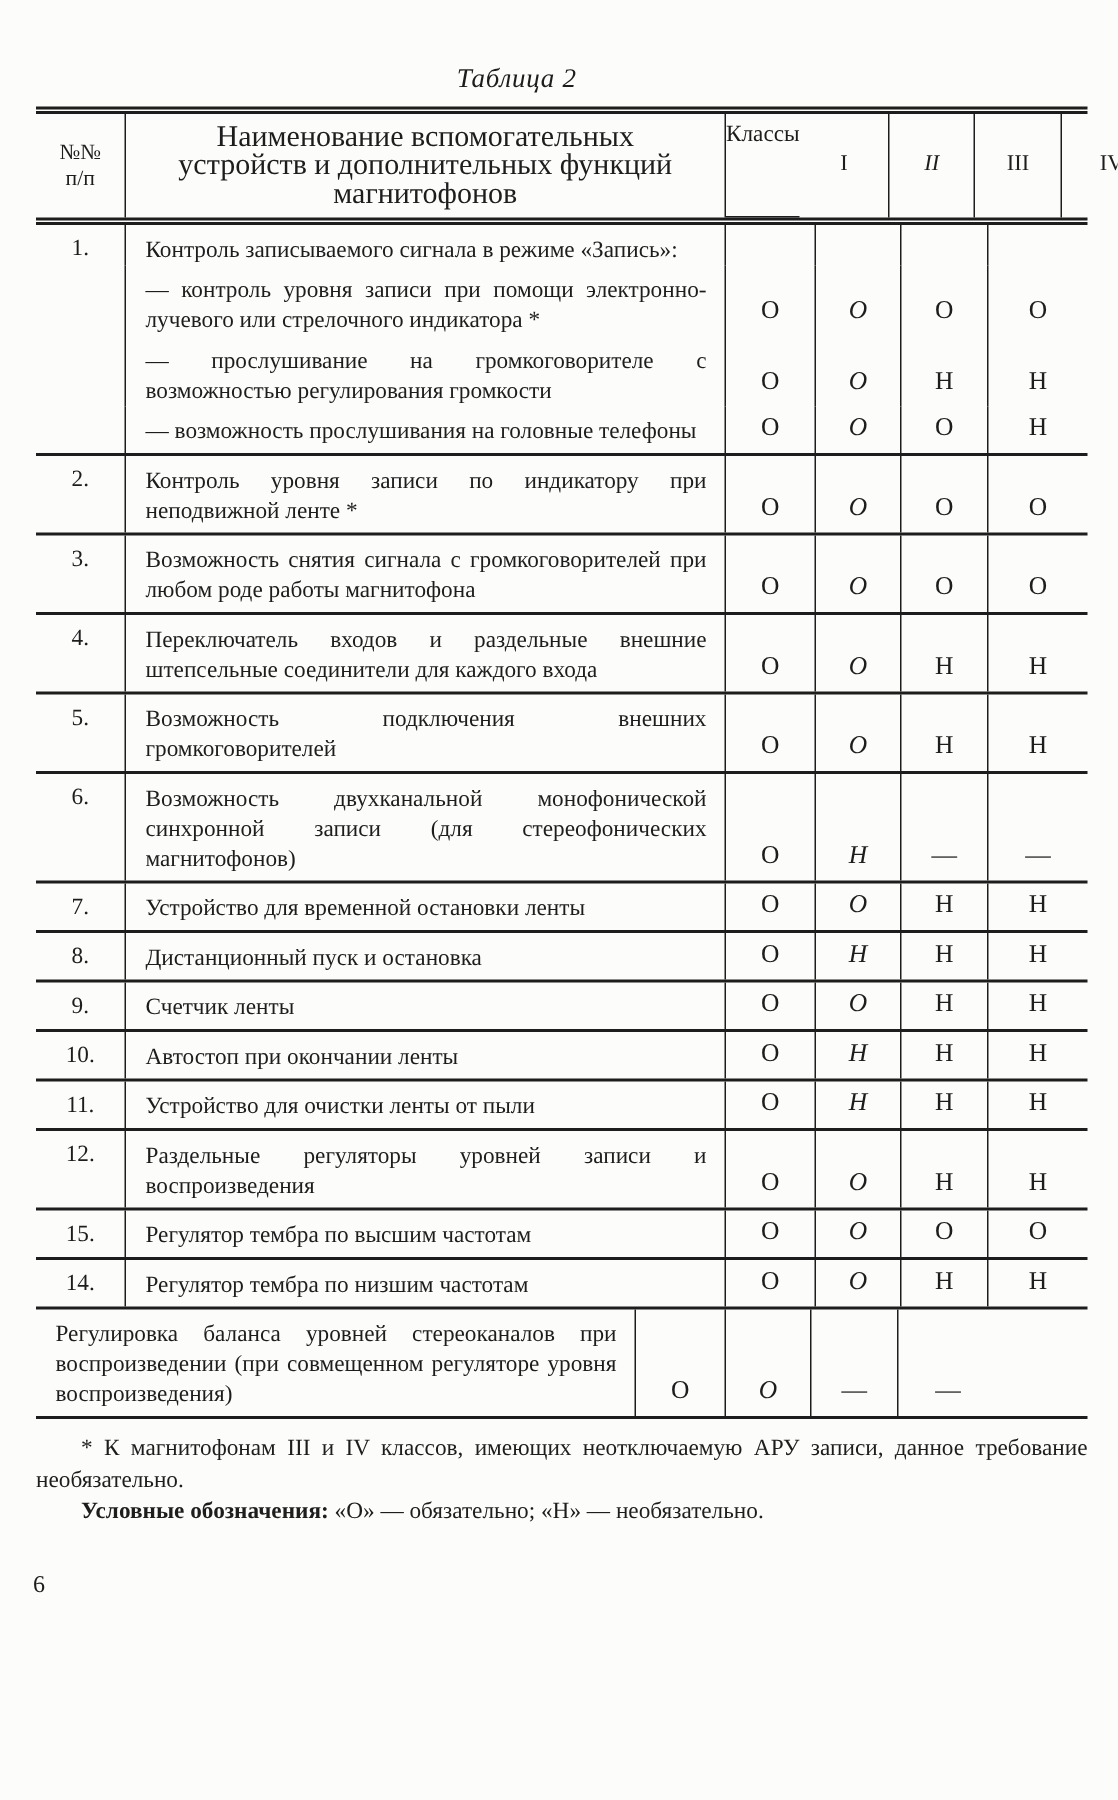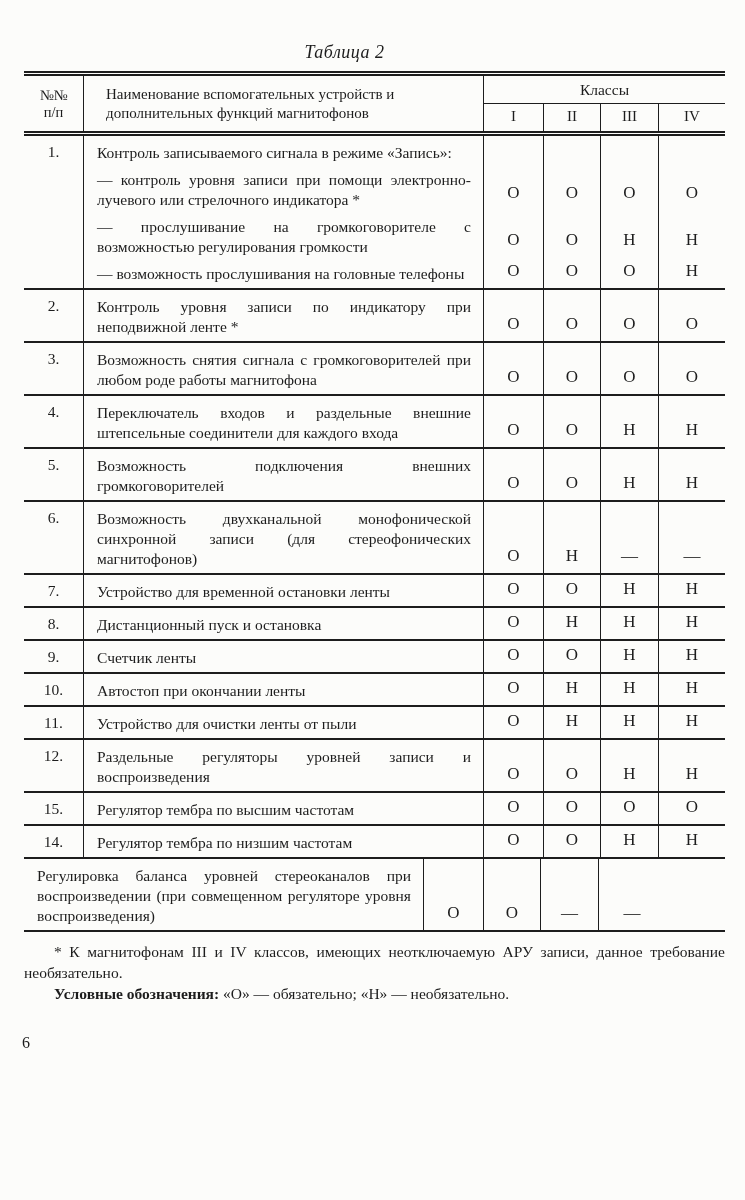--- a/index.html
+++ b/index.html
@@ -45,49 +45,50 @@
     align-items: center;
     font-size: 14.5px;
     line-height: 17px;
   }
   .h-name {
     width: 400px;
     border-right: 1.5px solid #1d1d1d;
     display: flex;
     align-items: center;
     justify-content: center;
+    text-align: center;
     padding: 6px 22px;
-    font-size: 15px;
+    font-size: 20px;
     line-height: 19px;
   }
   .h-classes {
     width: 241px;
     display: flex;
-    flex-direction: column;
+    flex-direction: row;
   }
   .h-classes-label {
     text-align: center;
     padding: 5px 0 4px 0;
     border-bottom: 1.5px solid #1d1d1d;
     font-size: 15.5px;
   }
   .h-class-cells {
     display: flex;
     flex: 1;
   }
   .h-class-cell {
     box-sizing: border-box;
     display: flex;
     align-items: center;
     justify-content: center;
     font-size: 15px;
     padding: 4px 0 6px 0;
   }
   .c0 { width: 60px; }
-  .c1 { width: 57px; }
+  .c1 { width: 57px; font-style: italic; }
   .c2 { width: 58px; }
   .c3 { width: 66px; }
   .h-class-cell.c0, .h-class-cell.c1, .h-class-cell.c2 { border-right: 1.5px solid #1d1d1d; }
   
   .row { border-bottom: 2px solid #1d1d1d; }
   .table-body .row:last-child { border-bottom: none; }
   .band { display: flex; align-items: stretch; }
   .cell-num {
     width: 60px;
     border-right: 1.5px solid #1d1d1d;

